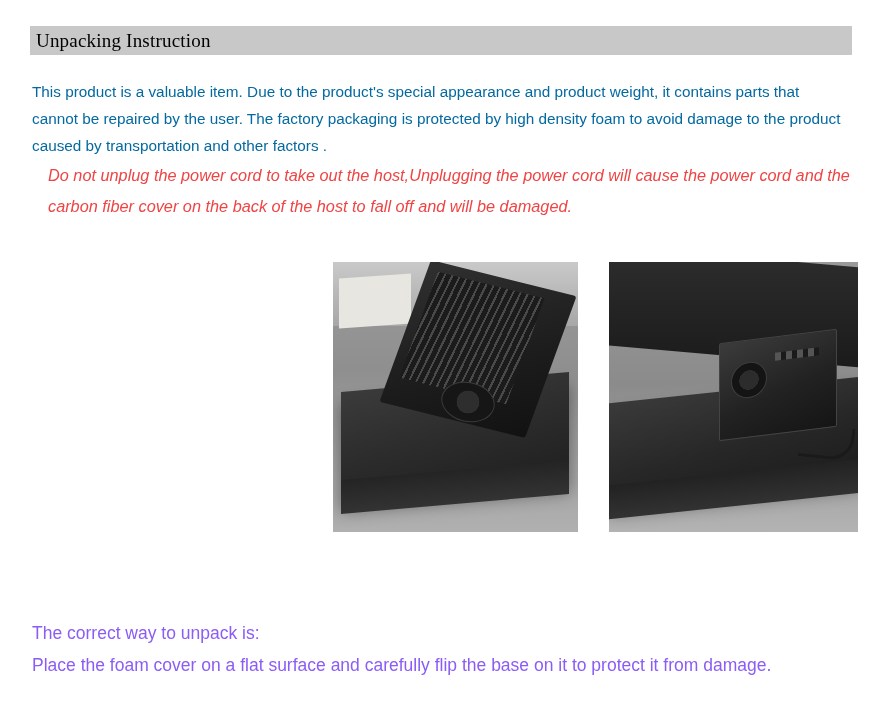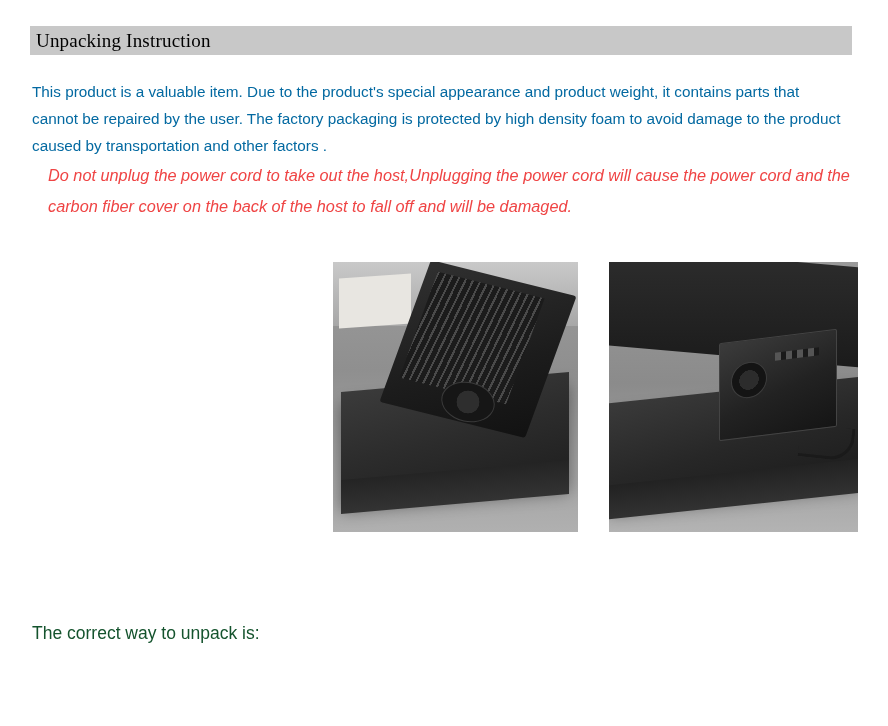--- a/index.html
+++ b/index.html
@@ -262,21 +262,21 @@
   }
 
   
   .footer {
     position: absolute;
     left: 32px;
     top: 617px;
     width: 820px;
     font-size: 17.5px;
     line-height: 32px;
-    color: #14532d;
+    color: #8b5cf6;
   }
   .footer .line2 { display: block; }
 </style>
 </head>
 <body>
 
 <div class="page">
 
   <div class="header-bar"></div>
   <div class="header-title">Unpacking Instruction</div>
@@ -311,15 +311,16 @@
         <div class="vent"></div>
         <div class="ports"></div>
         <div class="cable"></div>
       </div>
     </div>
 
   </div>
 
   <div class="footer">
     <span>The correct way to unpack is:</span>
+    <span class="line2">Place the foam cover on a flat surface and carefully flip the base on it to protect it from damage.</span>
   </div>
 
 </div>
 
 </body></html>

